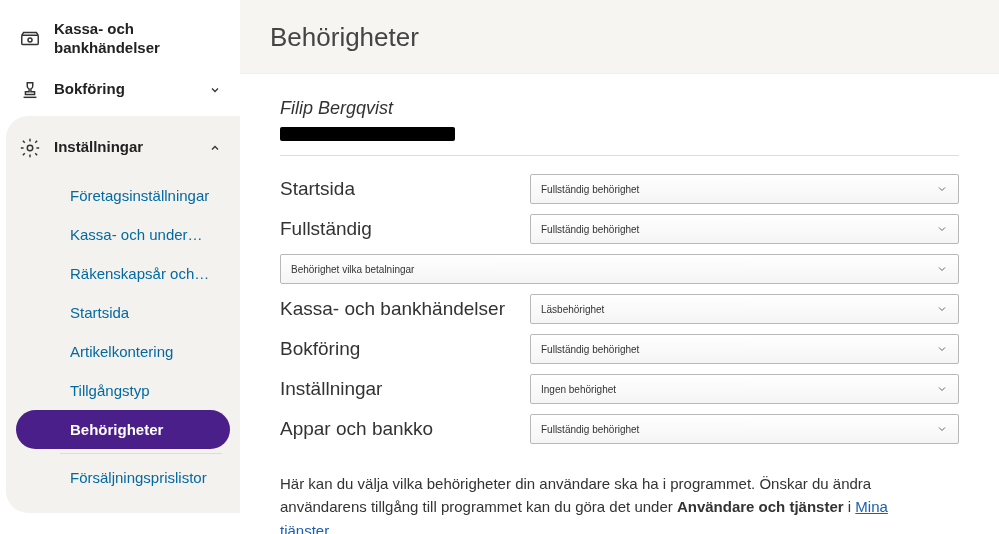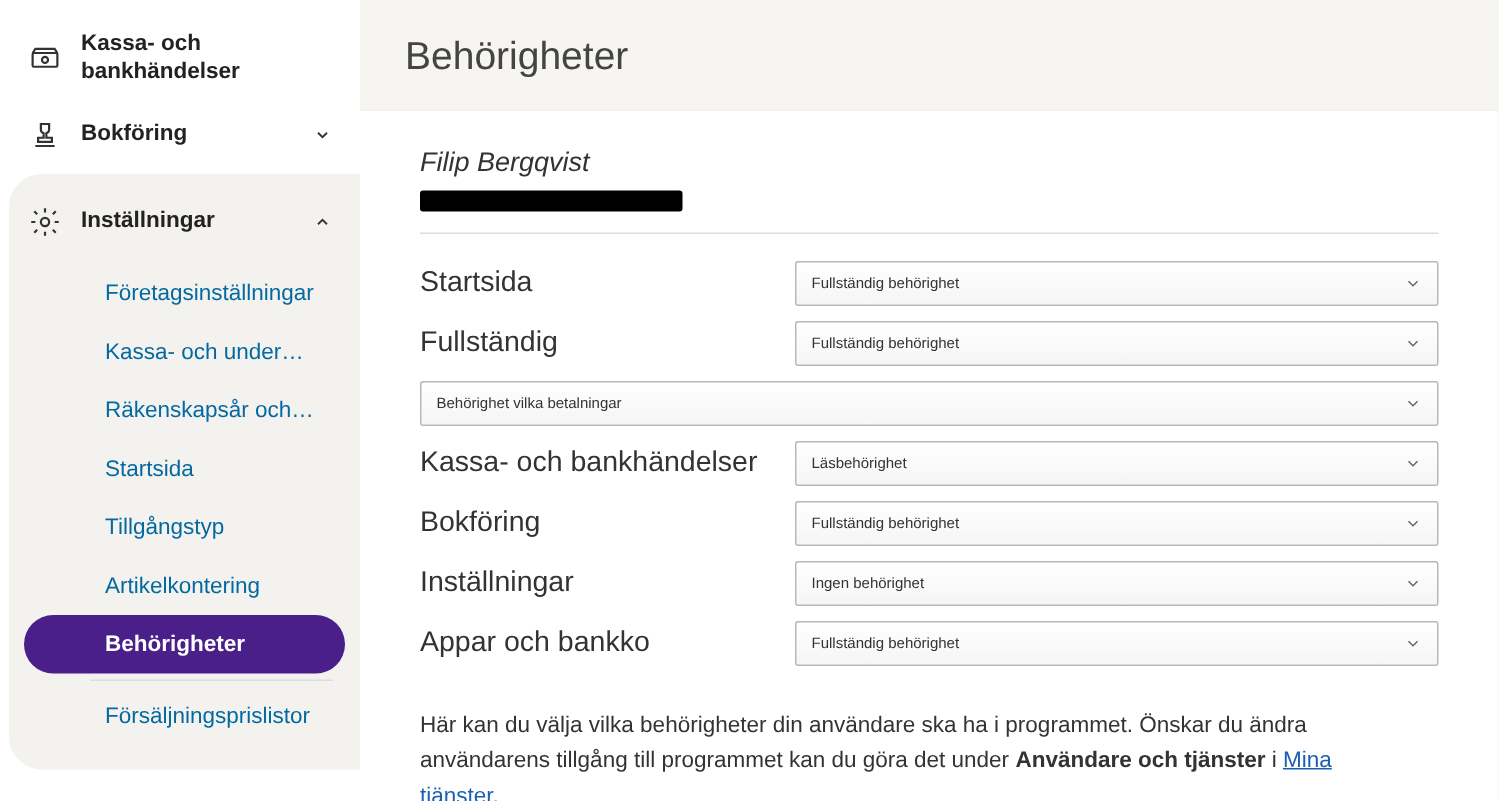--- a/index.html
+++ b/index.html
@@ -90,22 +90,22 @@
             <path d="M6 15l6-6 6 6"></path>
           </svg>
       </span>
     </div>
 
     <div class="sub-list">
       <div class="sub-item">Företagsinställningar</div>
       <div class="sub-item">Kassa- och under…</div>
       <div class="sub-item">Räkenskapsår och IB</div>
       <div class="sub-item">Startsida</div>
+      <div class="sub-item">Artikelkontering</div>
       <div class="sub-item">Tillgångstyp</div>
-      <div class="sub-item">Artikelkontering</div>
       <div class="sub-item active">Behörigheter</div>
       <div class="sub-separator"></div>
       <div class="sub-item">Försäljningsprislistor</div>
     </div>
   </div>
 </nav>
 
 <main class="main">
   <div class="page-header">
     <h1>Behörigheter</h1>

